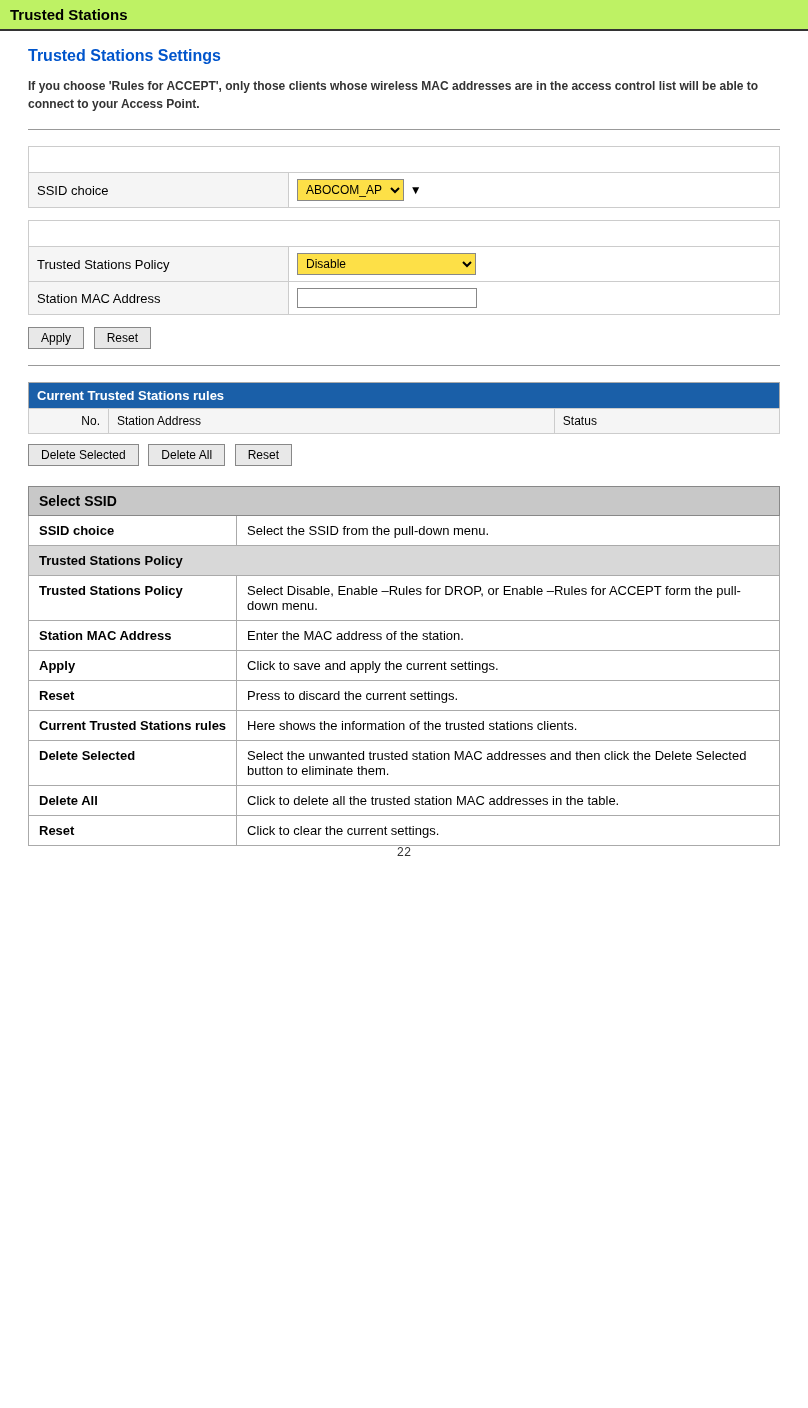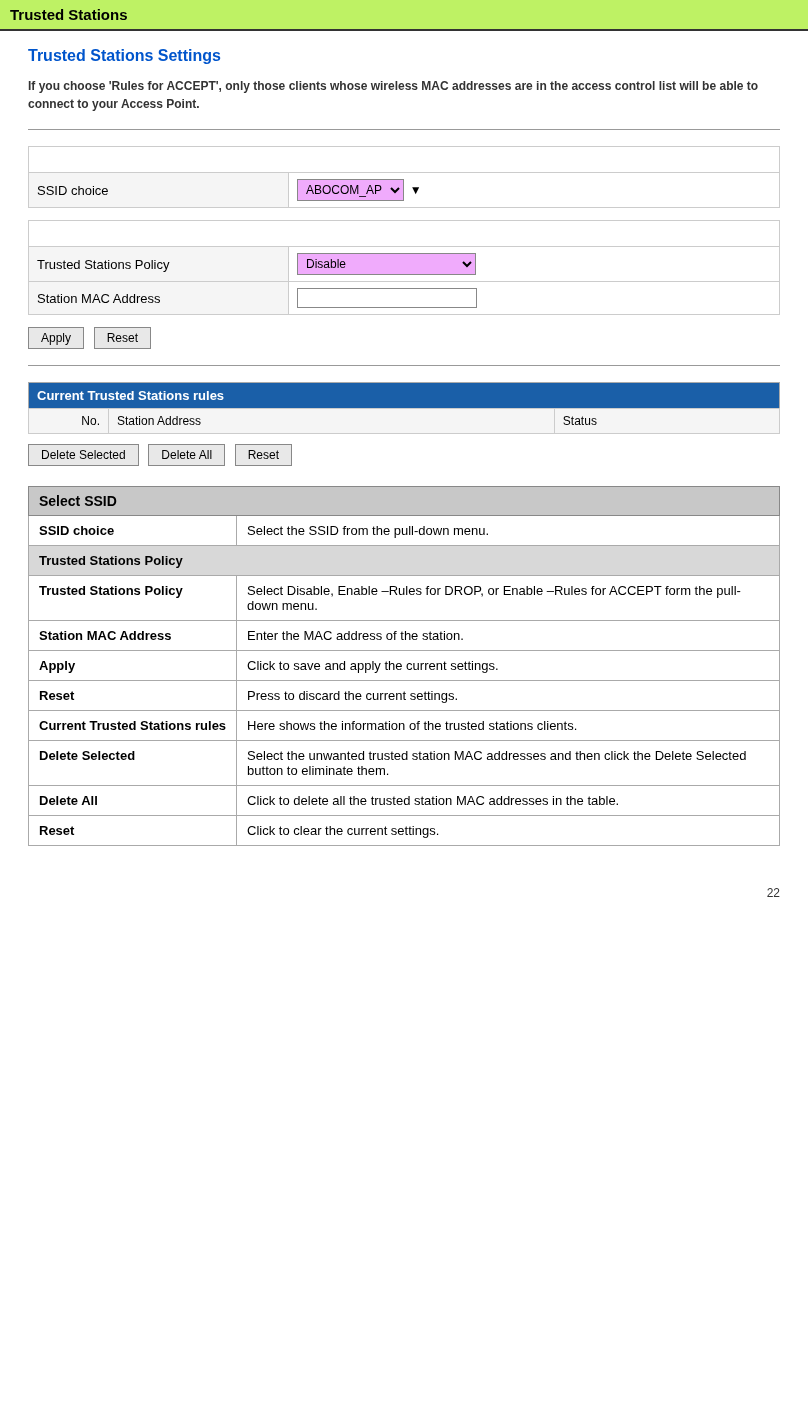--- a/index.html
+++ b/index.html
@@ -71,21 +71,21 @@
     }
 
     .form-table tr td:last-child {
       background: #fff;
     }
 
     select.field-select {
       padding: 2px 4px;
       font-size: 12px;
       border: 1px solid #888;
-      background: #f0abfc;
+      background: #fde047;
     }
 
     input.field-input {
       padding: 2px 4px;
       font-size: 12px;
       border: 1px solid #888;
       width: 180px;
       background: #fff;
     }
 
@@ -156,25 +156,25 @@
       font-weight: bold;
       width: 170px;
       white-space: nowrap;
     }
 
     .ref-table .section-bg td {
       background: #d8d8d8;
     }
 
     .page-number {
-      text-align: right;
-      margin-top: 40px;
+      text-align: center;
       font-size: 12px;
       color: #333;
       padding-bottom: 20px;
+      font-family: Liberation Mono, monospace;
     }
   </style>
 </head>
 <body>
 
 <div class="page-title">Trusted Stations</div>
 
 <div class="content-area">
 
   <div class="section-title">Trusted Stations Settings</div>

